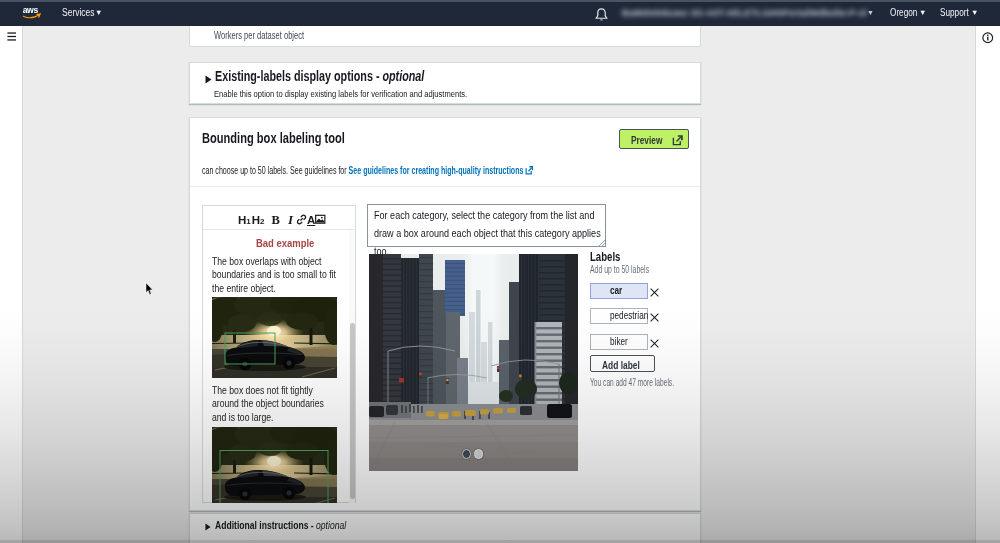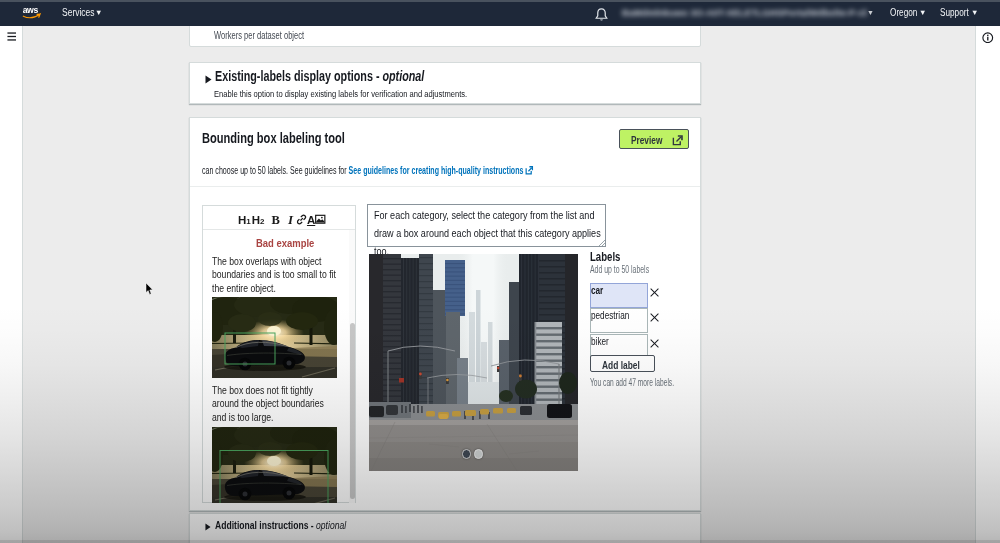--- a/index.html
+++ b/index.html
@@ -22,21 +22,21 @@
   
   .card { position:absolute; left:189px; width:512px; background:#fff; border:1px solid #d5dbdb; box-shadow:0 1px 1px rgba(0,28,36,.25); }
   .small { font-size:10px; color:#16191f; }
   .grey  { color:#687078; }
   
   #editor { position:absolute; left:202px; top:205px; width:154px; height:298px; border:1px solid #d5dbdb; background:#fff; }
   #edcontent { position:absolute; left:0; top:24px; width:146px; height:273px; overflow:hidden; }
   .redh { color:#a94442; font-weight:bold; font-size:11px; }
   .edp { font-size:10.8px; color:#232323; line-height:13.4px; }
   
-  .linput { position:absolute; left:590px; width:58px; height:25px; border:1px solid #aab7b8; background:#fff; font-size:10px; color:#16191f; line-height:13px; padding-left:0; }
+  .linput { position:absolute; left:590px; width:58px; height:16px; border:1px solid #aab7b8; background:#fff; font-size:10px; color:#16191f; line-height:13px; padding-left:19px; }
   .xicon  { position:absolute; left:649px; width:11px; height:11px; }
   .xicon:before, .xicon:after { content:""; position:absolute; left:5px; top:0px; width:1.2px; height:11px; background:#16191f; }
   .xicon:before { transform:rotate(45deg); }
   .xicon:after  { transform:rotate(-45deg); }
   
   #fade { position:absolute; left:0; top:305px; width:1000px; height:238px; pointer-events:none;
     background:linear-gradient(180deg, rgba(10,10,10,0) 0%, rgba(10,10,10,0.01) 12%, rgba(10,10,10,0.03) 25%, rgba(10,10,10,0.065) 40%, rgba(10,10,10,0.105) 55%, rgba(10,10,10,0.155) 70%, rgba(10,10,10,0.21) 85%, rgba(10,10,10,0.26) 95%, rgba(10,10,10,0.30) 100%); }
 </style>
 </head>
 <body>

